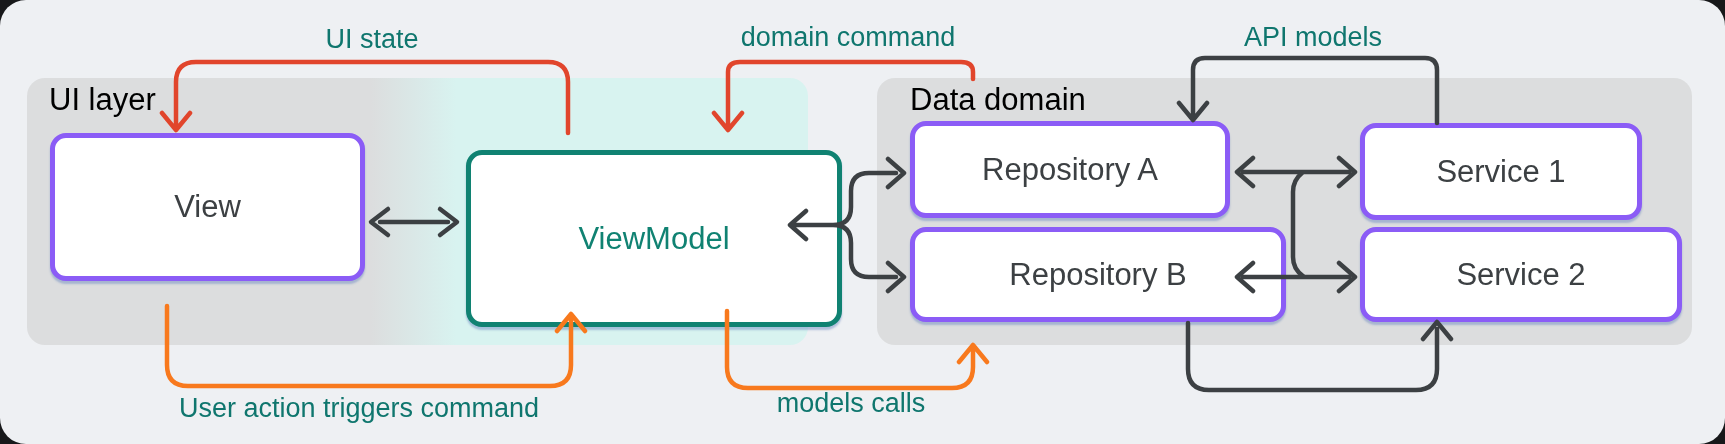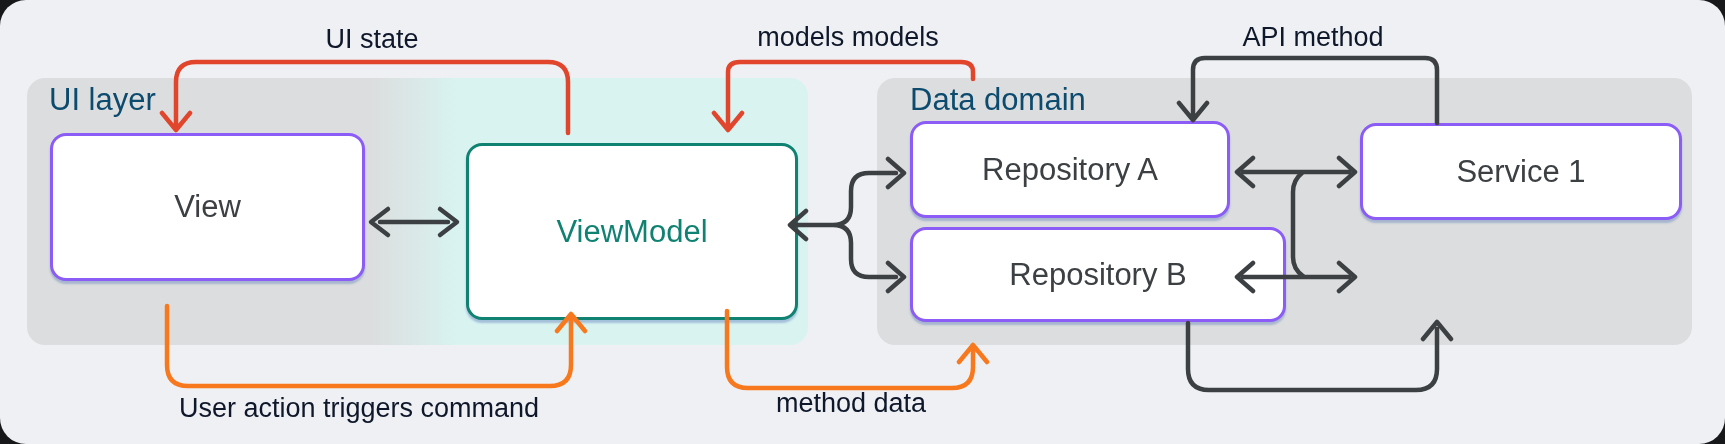--- a/index.html
+++ b/index.html
@@ -22,28 +22,28 @@
     left:27px;top:78px;width:781px;height:267px;
     background:linear-gradient(90deg,#dcddde 0%,#dcddde 44%,#d8f3f0 55%,#d8f3f0 100%);
   }
   .data-layer{
     left:877px;top:78px;width:815px;height:267px;
     background:#dcddde;
   }
   .layer-label{
     position:absolute;
     font-size:31px;
-    color:#0c4a6e;
+    color:#000000;
     white-space:nowrap;
     line-height:1;
   }
   .node{
     position:absolute;
     background:#ffffff;
-    border:3px solid #8b5cf6;
+    border:5px solid #8b5cf6;
     border-radius:16px;
     box-sizing:border-box;
     display:flex;align-items:center;justify-content:center;
     box-shadow:0 3px 2px rgba(100,130,190,0.45);
   }
   .node span{
     font-size:31px;
     color:#3c4043;
     white-space:nowrap;
   }
@@ -56,55 +56,58 @@
   svg.wires path{
     fill:none;
     stroke-width:4.5;
     stroke-linecap:round;
     stroke-linejoin:round;
   }
   .caption{
     position:absolute;
     transform:translate(-50%,-50%);
     font-size:27px;
-    color:#0f172a;
+    color:#0f766e;
     white-space:nowrap;
   }
 </style>
 </head>
 <body>
 
 <div class="canvas">
 
   <div class="layer ui-layer"></div>
   <div class="layer data-layer"></div>
 
   <span class="layer-label" style="left:49px;top:84px">UI layer</span>
   <span class="layer-label" style="left:910px;top:84px">Data domain</span>
 
   <div class="node" style="left:50px;top:133px;width:315px;height:148px">
     <span>View</span>
   </div>
 
-  <div class="node teal" style="left:466px;top:143px;width:332px;height:177px">
+  <div class="node teal" style="left:466px;top:150px;width:376px;height:177px">
     <span>ViewModel</span>
   </div>
 
   <div class="node" style="left:910px;top:121px;width:320px;height:97px">
     <span>Repository A</span>
   </div>
 
   <div class="node" style="left:910px;top:227px;width:376px;height:95px">
     <span>Repository B</span>
   </div>
 
-  <div class="node" style="left:1360px;top:123px;width:322px;height:97px">
+  <div class="node" style="left:1360px;top:123px;width:282px;height:97px">
     <span>Service 1</span>
   </div>
 
+  <div class="node" style="left:1360px;top:227px;width:322px;height:95px">
+    <span>Service 2</span>
+  </div>
 
   <svg class="wires" viewBox="0 0 1725 444">
 
     <path stroke="#e1452c" d="M 568 133 V 82 Q 568 62 548 62 H 196 Q 176 62 176 82 V 124
              M 162 113 L 176 130 L 190 113"></path>
 
     <path stroke="#e1452c" d="M 973 79 V 72 Q 973 62 961 62 H 740 Q 728 62 728 72 V 124
              M 714 113 L 728 130 L 742 113"></path>
 
     <path stroke="#3c4043" d="M 1437 123 V 70 Q 1437 58 1425 58 H 1205 Q 1193 58 1193 70 V 114
@@ -135,18 +138,18 @@
              M 1339 158 L 1355 172 L 1339 186"></path>
 
     <path stroke="#3c4043" d="M 1243 277 H 1349
              M 1253 263 L 1237 277 L 1253 291
              M 1339 263 L 1355 277 L 1339 291"></path>
 
     <path stroke="#3c4043" d="M 1302 173 Q 1293 180 1293 192 V 257 Q 1293 269 1303 276"></path>
   </svg>
 
   <span class="caption" style="left:372px;top:39px">UI state</span>
-  <span class="caption" style="left:848px;top:37px">models models</span>
-  <span class="caption" style="left:1313px;top:37px">API method</span>
+  <span class="caption" style="left:848px;top:37px">domain command</span>
+  <span class="caption" style="left:1313px;top:37px">API models</span>
   <span class="caption" style="left:359px;top:408px">User action triggers command</span>
-  <span class="caption" style="left:851px;top:403px">method data</span>
+  <span class="caption" style="left:851px;top:403px">models calls</span>
 
 </div>
 
 </body></html>

